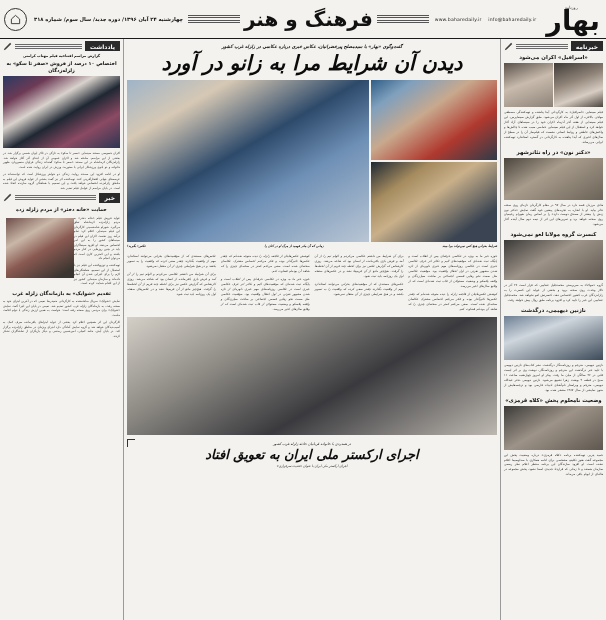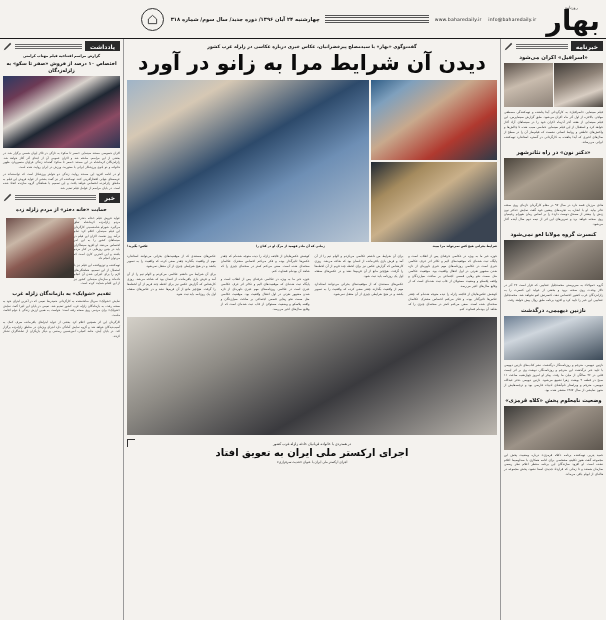--- a/index.html
+++ b/index.html
@@ -40,21 +40,21 @@
   .issue-line{font-size:5.2px;color:#111;white-space:nowrap;padding:0 5px;font-weight:bold;}
   .home-badge{
     width:21px;height:21px;border:1.1px solid #333;border-radius:50%;
     display:flex;align-items:center;justify-content:center;flex:0 0 auto;margin-right:2px;
   }
   .home-badge svg{width:11px;height:11px;}
 
   
   .content{display:flex;height:582px;box-sizing:border-box;}
   .col-left{width:106px;flex:0 0 106px;border-left:.8px solid #9a9a9a;padding:2px 3px 0 3px;box-sizing:border-box;overflow:hidden;}
-  .col-main{flex:1;padding:0 3px;box-sizing:border-box;overflow:hidden;position:relative;}
+  .col-main{flex:1;padding:0 3px;box-sizing:border-box;overflow:hidden;position:relative;font-style:italic;}
   .col-right{width:124px;flex:0 0 124px;border-right:.8px solid #9a9a9a;padding:2px 3px 0 3px;box-sizing:border-box;overflow:hidden;}
 
   
   .flag{display:flex;align-items:center;gap:3px;margin-bottom:3px;}
   .flag .lines{flex:1;display:flex;flex-direction:column;gap:1.1px;}
   .flag .lines i{height:.9px;background:#6a6a6a;display:block;}
   .flag .lines i:nth-child(1){width:100%}
   .flag .lines i:nth-child(2){width:100%}
   .flag .lines i:nth-child(3){width:100%}
   .flag-label{
@@ -100,21 +100,21 @@
   .four-col > div{flex:1;}
 
   .bigphoto{height:118px;background:linear-gradient(150deg,#d4d0c8 0%,#8e8b85 30%,#3a3a3e 60%,#bdb8b0 100%);margin:3px 0;}
 
   
   .bottom-row{display:flex;gap:6px;margin-top:4px;}
   .bstory{flex:1;position:relative;padding-top:3px;}
   .bracket{position:absolute;top:0;right:0;width:7px;height:7px;border-top:.9px solid #333;border-right:.9px solid #333;}
   .bracket.l{right:auto;left:0;border-right:0;border-left:.9px solid #333;}
   .bstory .k{font-size:3.5px;text-align:center;color:#111;margin-bottom:1px;}
-  .bstory .h{font-size:10px;font-weight:bold;text-align:center;color:#0d0d0d;margin-bottom:2px;}
+  .bstory .h{font-size:13px;font-weight:bold;text-align:center;color:#0d0d0d;margin-bottom:2px;}
   .bstory .s{font-size:3.2px;text-align:center;color:#222;}
 
   
   .rc-kicker{font-size:3.6px;text-align:center;color:#111;margin:2px 0 1px;font-weight:bold;line-height:1.4;}
   .rc-head{font-size:4.9px;font-weight:bold;text-align:center;color:#0d0d0d;margin:1px 0 3px;line-height:1.35;}
   .group-photo{height:72px;background:linear-gradient(150deg,#2b3a63 0%,#6d3a55 20%,#d8d2cc 38%,#1f2733 55%,#8b4a63 75%,#2b3552 100%);margin:2px 0;}
   .man-photo{height:60px;background:linear-gradient(150deg,#6e4e4a 0%,#c9b7a7 30%,#8a5a52 55%,#3a3530 90%);margin:2px 0;width:58%;float:left;margin-left:3px;}
   .clearfix::after{content:"";display:block;clear:both;}
 </style>
 </head>
@@ -135,20 +135,21 @@
       <span>info@baharedaily.ir</span>
     </div>
 
     <div class="rules">
       <i></i>
         <i></i>
         <i></i>
         <i></i>
     </div>
 
+    <div class="section-title">فرهنگ و هنر</div>
 
     <div class="rules">
       <i></i>
         <i></i>
         <i></i>
         <i></i>
     </div>
 
     <div class="issue-line">چهارشنبه ۲۴ آبان ۱۳۹۶/ دوره جدید/ سال سوم/ شماره ۳۱۸</div>
 

